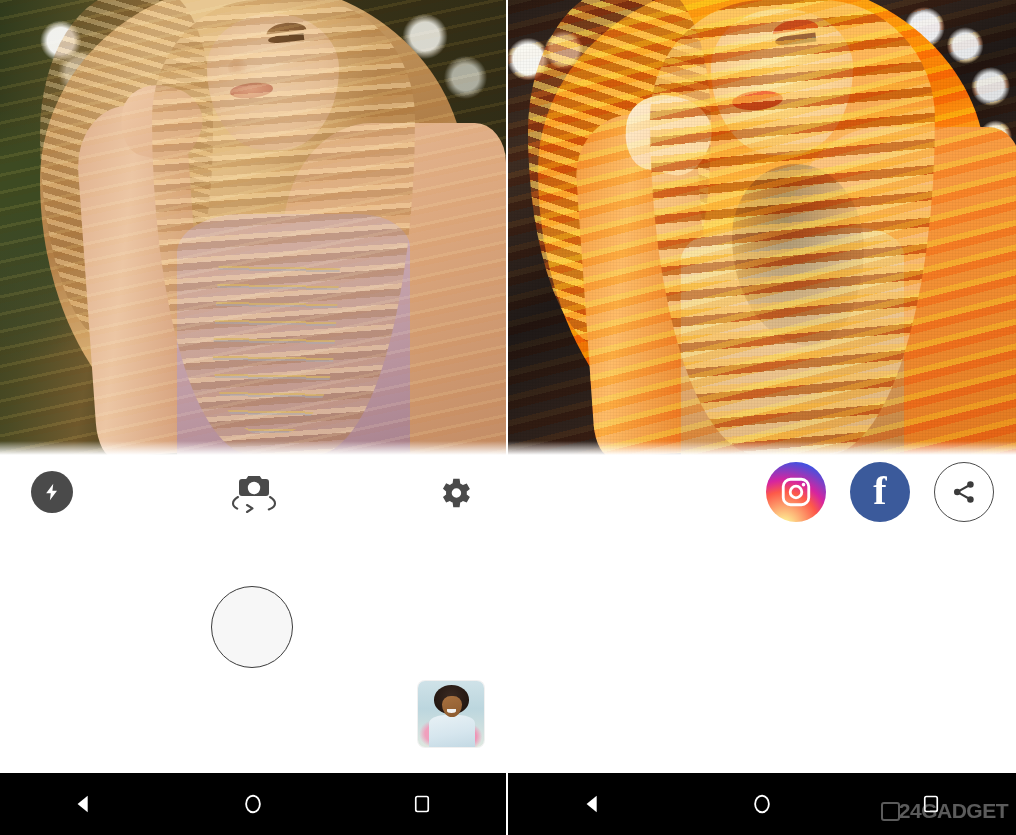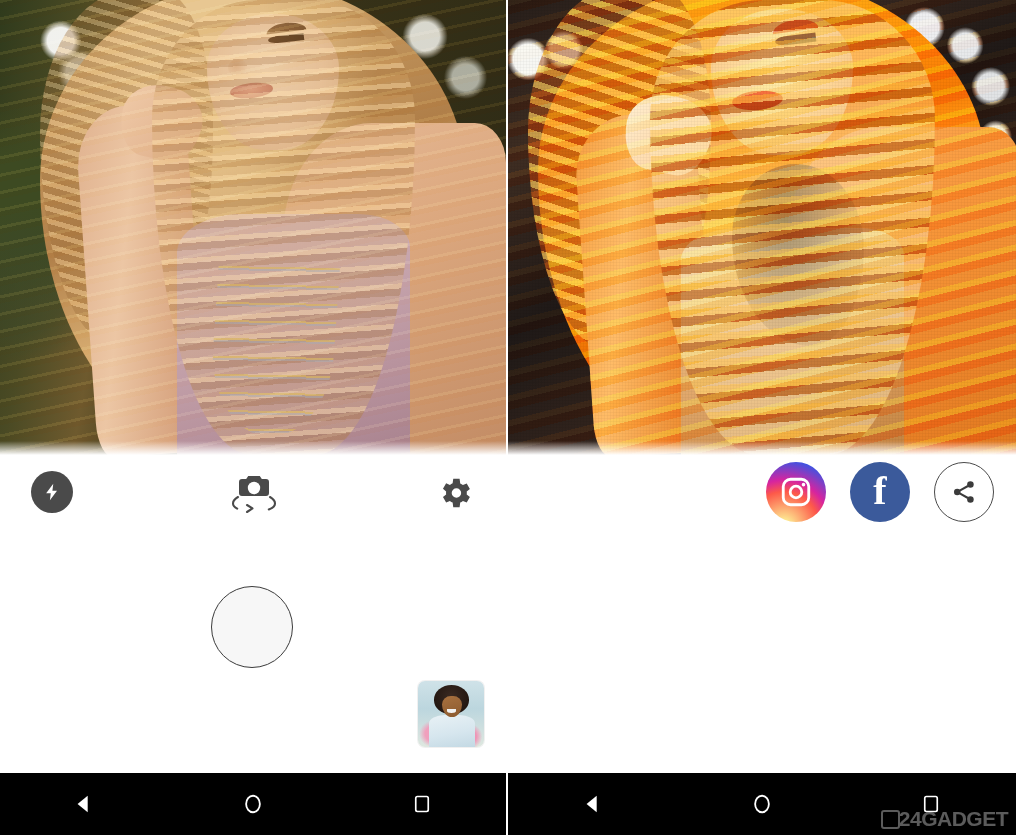--- a/index.html
+++ b/index.html
@@ -228,21 +228,21 @@
   }
 
   
   .navbar {
     position:absolute; left:0; bottom:0; width:100%; height:62px;
     background:#000000;
     display:flex; align-items:center; justify-content:space-around;
   }
   .nav-btn { width:60px; height:44px; display:flex; align-items:center; justify-content:center; cursor:pointer; }
   .watermark {
-    position:absolute; right:8px; bottom:4px;
+    position:absolute; right:8px; bottom:12px;
     display:flex; align-items:center; gap:6px;
     opacity:.42; pointer-events:none;margin-top:42px;
   }
   .wm-sq { width:19px; height:19px; border:2.4px solid #d8d8d8; border-radius:3px; }
   .wm-text { color:#d8d8d8; font-size:21px; font-weight:700; letter-spacing:-.5px;
     font-family:"Liberation Sans", sans-serif; margin-left:-7px; }
 </style>
 </head>
 <body>
 

